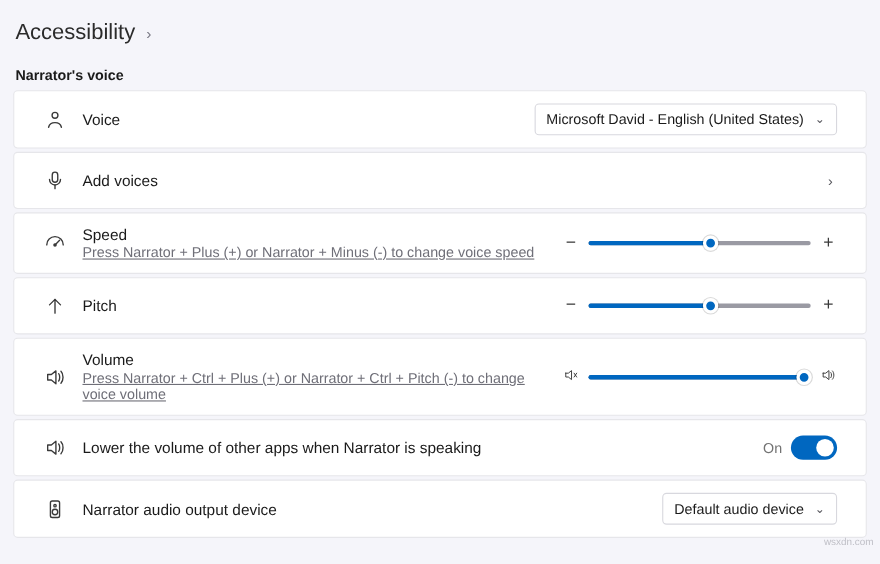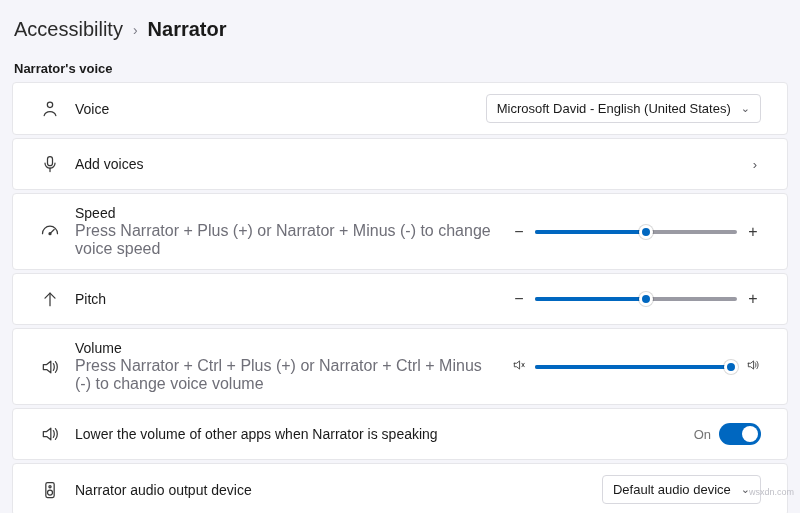--- a/index.html
+++ b/index.html
@@ -42,21 +42,21 @@
     height: 22px;
     flex: 0 0 22px;
     display: flex;
     align-items: center;
     justify-content: center;
     color: #3a3a3a;
     margin-right: 14px;
   }
   .card .text { flex: 1 1 auto; display: flex; flex-direction: column; gap: 1px; }
   .card .label { font-size: 14px; color: #1a1a1a; }
-  .card .hint  { font-size: 16px; color: #6f6f78; }
+  .card .hint  { font-size: 13px; color: #6f6f78; text-decoration: underline; }
   .card .control { flex: 0 0 auto; display: flex; align-items: center; gap: 8px; margin-left: 16px; }
   .dropdown {
     border: 1px solid #d8d8de;
     border-radius: 4px;
     padding: 6px 10px;
     font-size: 13px;
     display: flex;
     align-items: center;
     gap: 10px;
     background: #fff;
@@ -129,21 +129,20 @@
   }
   svg { width: 20px; height: 20px; stroke: currentColor; fill: none; stroke-width: 1.5; stroke-linecap: round; stroke-linejoin: round; }
   .watermark { position: absolute; bottom: 16px; right: 6px; font-size: 9px; color: #bfbfc6; }
 </style>
 </head>
 <body>
 
 <div class="breadcrumb">
   <span class="parent">Accessibility</span>
   <span class="chevron">›</span>
-  <span class="current">Narrator</span>
 </div>
 
 <div class="section-title">Narrator's voice</div>
 
 <div class="cards">
 
   <div class="card">
     <span class="icon">
       <svg viewBox="0 0 24 24">
           <circle cx="12" cy="7" r="3.2"></circle>
@@ -224,21 +223,21 @@
   <div class="card">
     <span class="icon">
       <svg viewBox="0 0 24 24">
           <path d="M4 9v6h4l5 4V5L8 9H4z"></path>
           <path d="M16 8c1.5 1.5 1.5 6.5 0 8"></path>
           <path d="M18.5 5.5c3 3 3 10 0 13"></path>
         </svg>
     </span>
     <div class="text">
       <span class="label">Volume</span>
-      <span class="hint">Press Narrator + Ctrl + Plus (+) or Narrator + Ctrl + Minus (-) to change voice volume</span>
+      <span class="hint">Press Narrator + Ctrl + Plus (+) or Narrator + Ctrl + Pitch (-) to change voice volume</span>
     </div>
     <div class="control slider-wrap">
       <span class="end" style="font-size:12px">
         <svg viewBox="0 0 24 24" style="width:14px;height:14px">
             <path d="M4 9v6h4l5 4V5L8 9H4z"></path>
             <path d="M17 9l4 6M21 9l-4 6"></path>
           </svg>
       </span>
       <div class="slider">
         <div class="track"></div>

